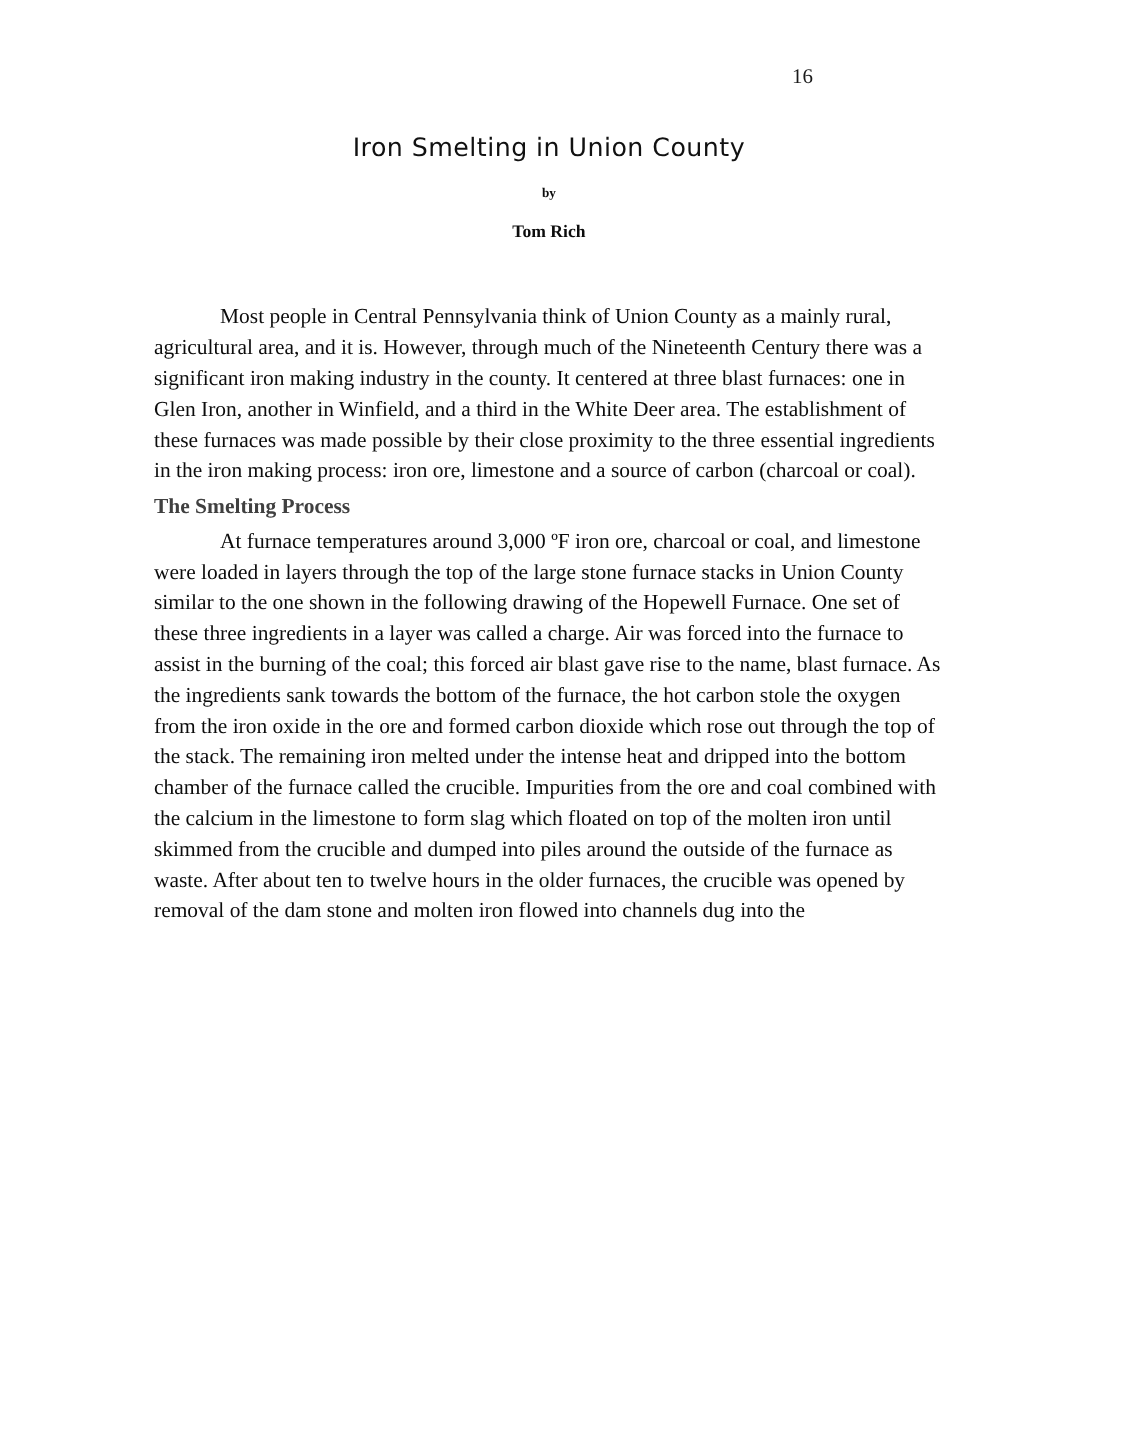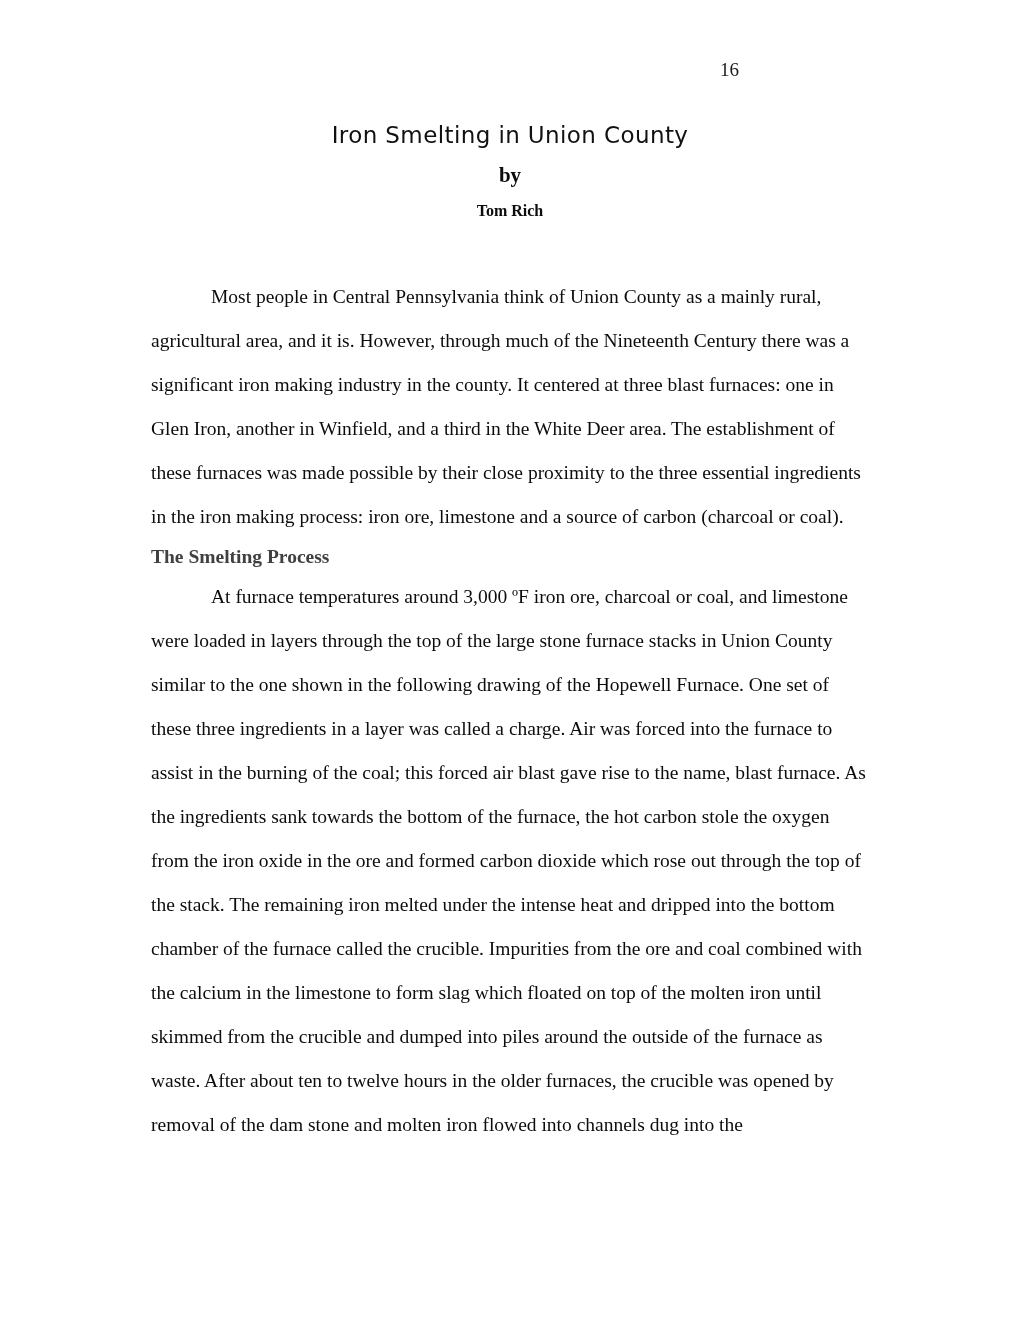--- a/index.html
+++ b/index.html
@@ -19,52 +19,52 @@
   .page-number {
     position: absolute;
     top: 58px;
     right: 148px;
     font-size: 19px;
     line-height: 24px;
     color: #1a1a1a;
   }
   .content {
     position: absolute;
-    left: 151px;
+    left: 140px;
     top: 120px;
     width: 718px;
   }
   .doc-title {
     font-family: "DejaVu Sans", sans-serif;
     font-weight: 400;
     font-size: 23px;
     letter-spacing: 0.4px;
     text-align: center;
     line-height: 30px;
     color: #111111;
   }
   .byline {
     text-align: center;
     font-weight: bold;
-    font-size: 21px;
+    font-size: 12px;
     line-height: 24px;
     margin-top: 13px;
   }
   .author {
     text-align: center;
     font-weight: bold;
     font-size: 16px;
     line-height: 24px;
     margin-top: 12px;
   }
   .body-para {
     margin-top: 0;
     margin-bottom: 0;
     font-size: 19.5px;
-    line-height: 44px;
+    line-height: 28px;
     text-align: left;
     text-indent: 60px;
     color: #0c0c0c;
   }
   .body-para.first {
     margin-top: 52px;
   }
   .section-heading {
     font-size: 19.5px;
     line-height: 36px;

